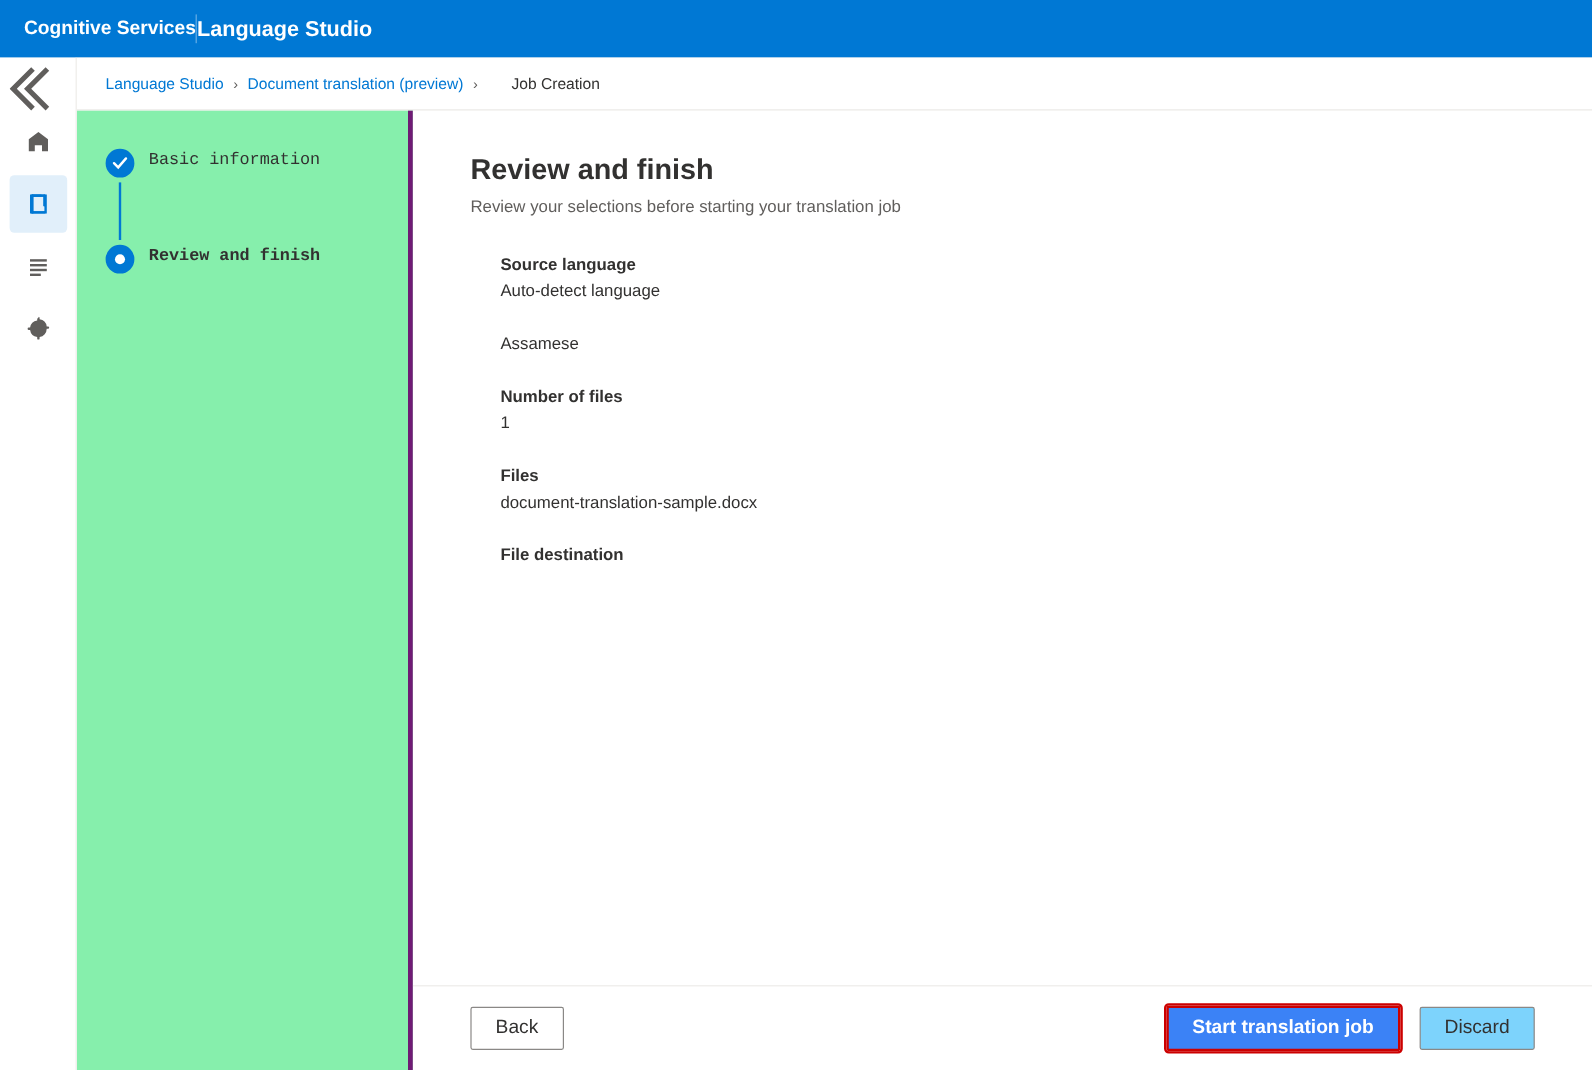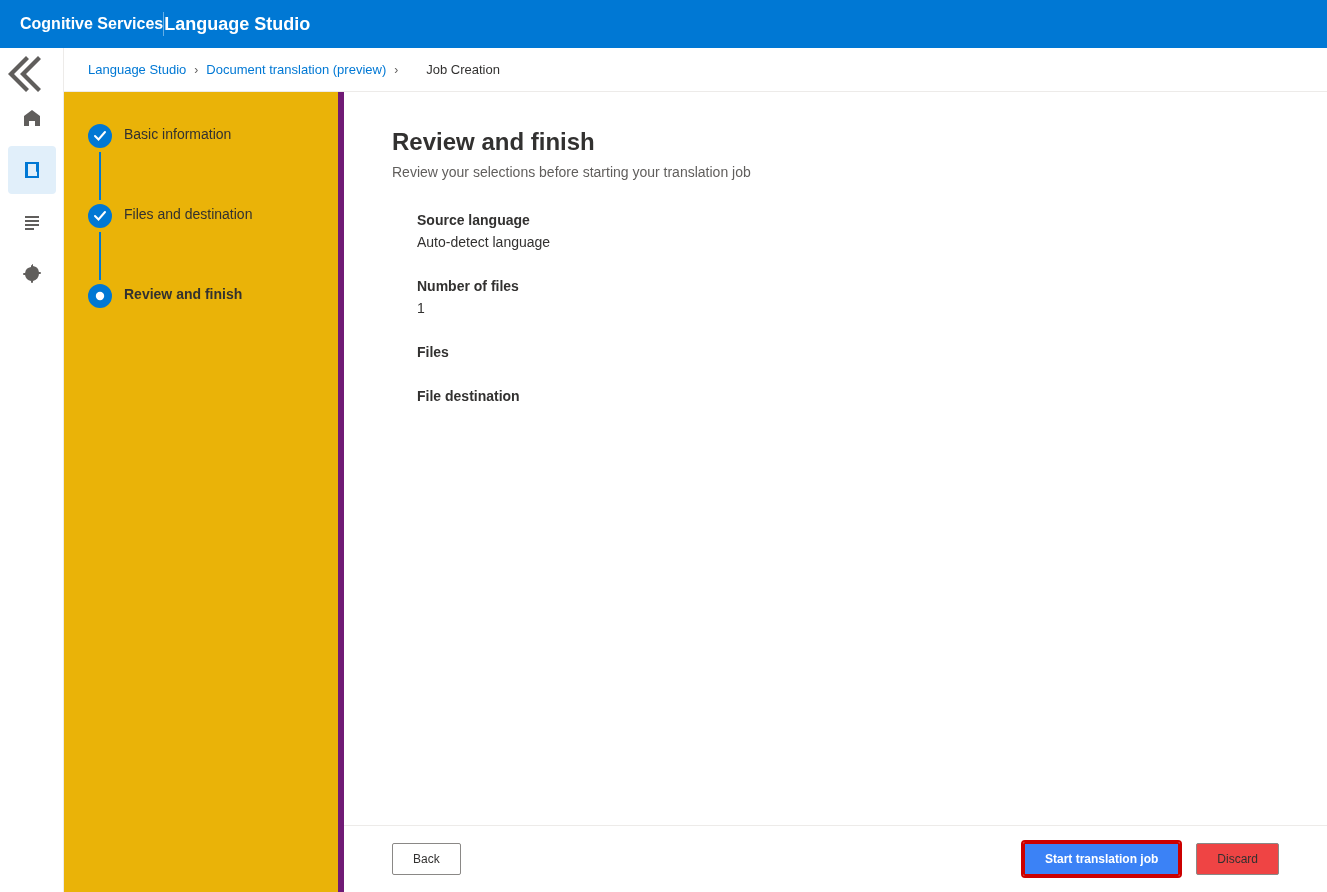--- a/index.html
+++ b/index.html
@@ -111,23 +111,24 @@
     
     .inner-layout {
       display: flex;
       flex: 1;
       overflow: hidden;
     }
 
     
     .steps-panel {
       width: 280px;
-      background: #eab308;
-      border-right: 6px solid #701a75;
+      background: #86efac;
+      border-right: 4px solid #701a75;
       padding: 32px 24px;
+      font-family: Liberation Mono, monospace;
     }
     .step-item {
       display: flex;
       align-items: flex-start;
       gap: 12px;
       margin-bottom: 0;
     }
     .step-connector-wrapper {
       display: flex;
       flex-direction: column;
@@ -215,40 +216,40 @@
     .footer-bar {
       background: white;
       border-top: 1px solid #edebe9;
       padding: 16px 48px;
       display: flex;
       align-items: center;
       gap: 12px;
     }
     .btn {
       padding: 8px 20px;
-      font-size: 12px;
+      font-size: 16px;
       cursor: pointer;
       border-radius: 2px;
       font-family: 'Segoe UI', Arial, sans-serif;
     }
     .btn-secondary {
       background: white;
       border: 1px solid #8a8886;
       color: #323130;
     }
     .btn-primary {
       background: #3b82f6;
       border: 2px solid #cc0000;
       color: white;
       font-weight: 700;
       outline: 2px solid #cc0000;
       outline-offset: 0px;
     }
     .btn-discard {
-      background: #ef4444;
+      background: #7dd3fc;
       border: 1px solid #8a8886;
       color: #323130;
       margin-left: 4px;
     }
     .spacer { flex: 1; }
   </style>
 </head>
 <body>
 
 <div class="top-header">
@@ -316,31 +317,20 @@
             <div class="step-circle completed">
               <svg viewBox="0 0 14 14" fill="white">
                 <path d="M2 7l3.5 3.5L12 3" stroke="white" stroke-width="2" fill="none" stroke-linecap="round"></path>
               </svg>
             </div>
             <div class="step-line"></div>
           </div>
           <span class="step-label">Basic information</span>
         </div>
 
-        <div class="step-item">
-          <div class="step-connector-wrapper">
-            <div class="step-circle completed">
-              <svg viewBox="0 0 14 14" fill="white">
-                <path d="M2 7l3.5 3.5L12 3" stroke="white" stroke-width="2" fill="none" stroke-linecap="round"></path>
-              </svg>
-            </div>
-            <div class="step-line"></div>
-          </div>
-          <span class="step-label">Files and destination</span>
-        </div>
 
 
         <div class="step-item">
           <div class="step-connector-wrapper">
             <div class="step-circle active">
               <svg viewBox="0 0 10 10" fill="white">
                 <circle cx="5" cy="5" r="3" fill="white"></circle>
               </svg>
             </div>
           </div>
@@ -353,29 +343,31 @@
         <div class="content-scroll">
           <h1 class="page-title">Review and finish</h1>
           <p class="page-subtitle">Review your selections before starting your translation job</p>
 
           <div class="info-section">
             <div class="info-label">Source language</div>
             <div class="info-value">Auto-detect language</div>
           </div>
 
           <div class="info-section">
+            <div class="info-value">Assamese</div>
           </div>
 
           <div class="info-section">
             <div class="info-label">Number of files</div>
             <div class="info-value">1</div>
           </div>
 
           <div class="info-section">
             <div class="info-label">Files</div>
+            <div class="info-value">document-translation-sample.docx</div>
           </div>
 
           <div class="info-section">
             <div class="info-label">File destination</div>
             <div class="info-value"></div>
           </div>
 
         </div>
 
         <div class="footer-bar">

